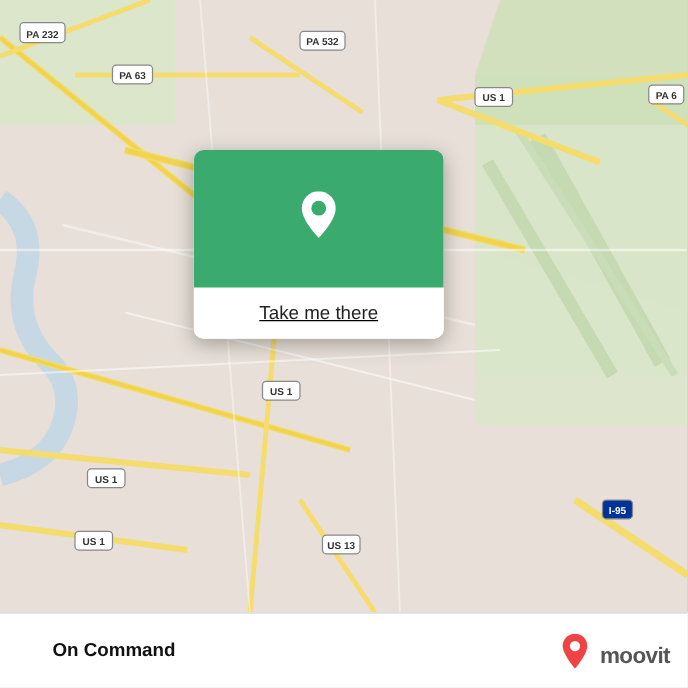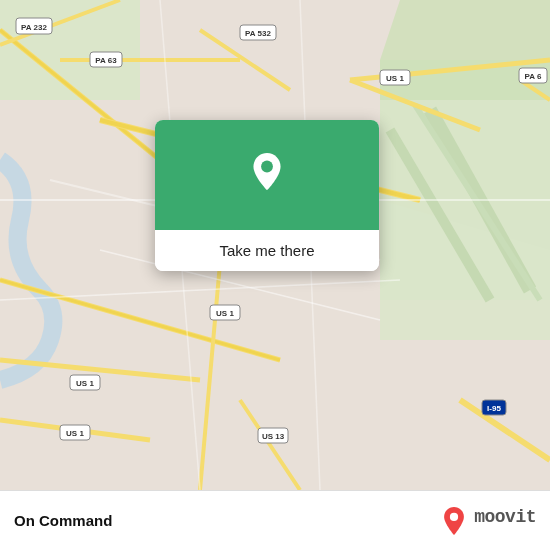--- a/index.html
+++ b/index.html
@@ -25,26 +25,27 @@
       height: 100%;
       position: absolute;
       top: 0; left: 0;
     }
 
     
     #popup-card {
       position: absolute;
       top: 120px;
       left: 155px;
-      width: 224px;
+      width: 200px;
       background: white;
       border-radius: 8px;
       box-shadow: 0 4px 16px rgba(0,0,0,0.3);
       overflow: hidden;
       z-index: 10;
+      text-decoration: underline;
     }
 
     #popup-green-area {
       background-color: #3aaa6e;
       width: 100%;
       height: 110px;
       display: flex;
       align-items: center;
       justify-content: center;
       position: relative;
@@ -75,39 +76,39 @@
       background: white;
       display: flex;
       align-items: center;
       padding: 0 14px;
       border-top: 1px solid #ddd;
       position: relative;
     }
 
     #bottom-left {
       display: flex;
+      margin-left: 28px;
     }
 
     #destination-name {
       font-size: 15px;
       font-weight: 600;
       color: #111;
     }
 
     #destination-city {
       font-size: 13px;
       color: #555;
     }
 
     #moovit-logo {
       margin-left: auto;
       display: flex;
-      align-items: flex-start;
+      align-items: flex-end;
       gap: 6px;
-      font-family: Liberation Mono, monospace;
     }
 
     #moovit-pin {
       width: 28px;
       height: 28px;
     }
 
     #moovit-text {
       font-size: 18px;
       font-weight: bold;

